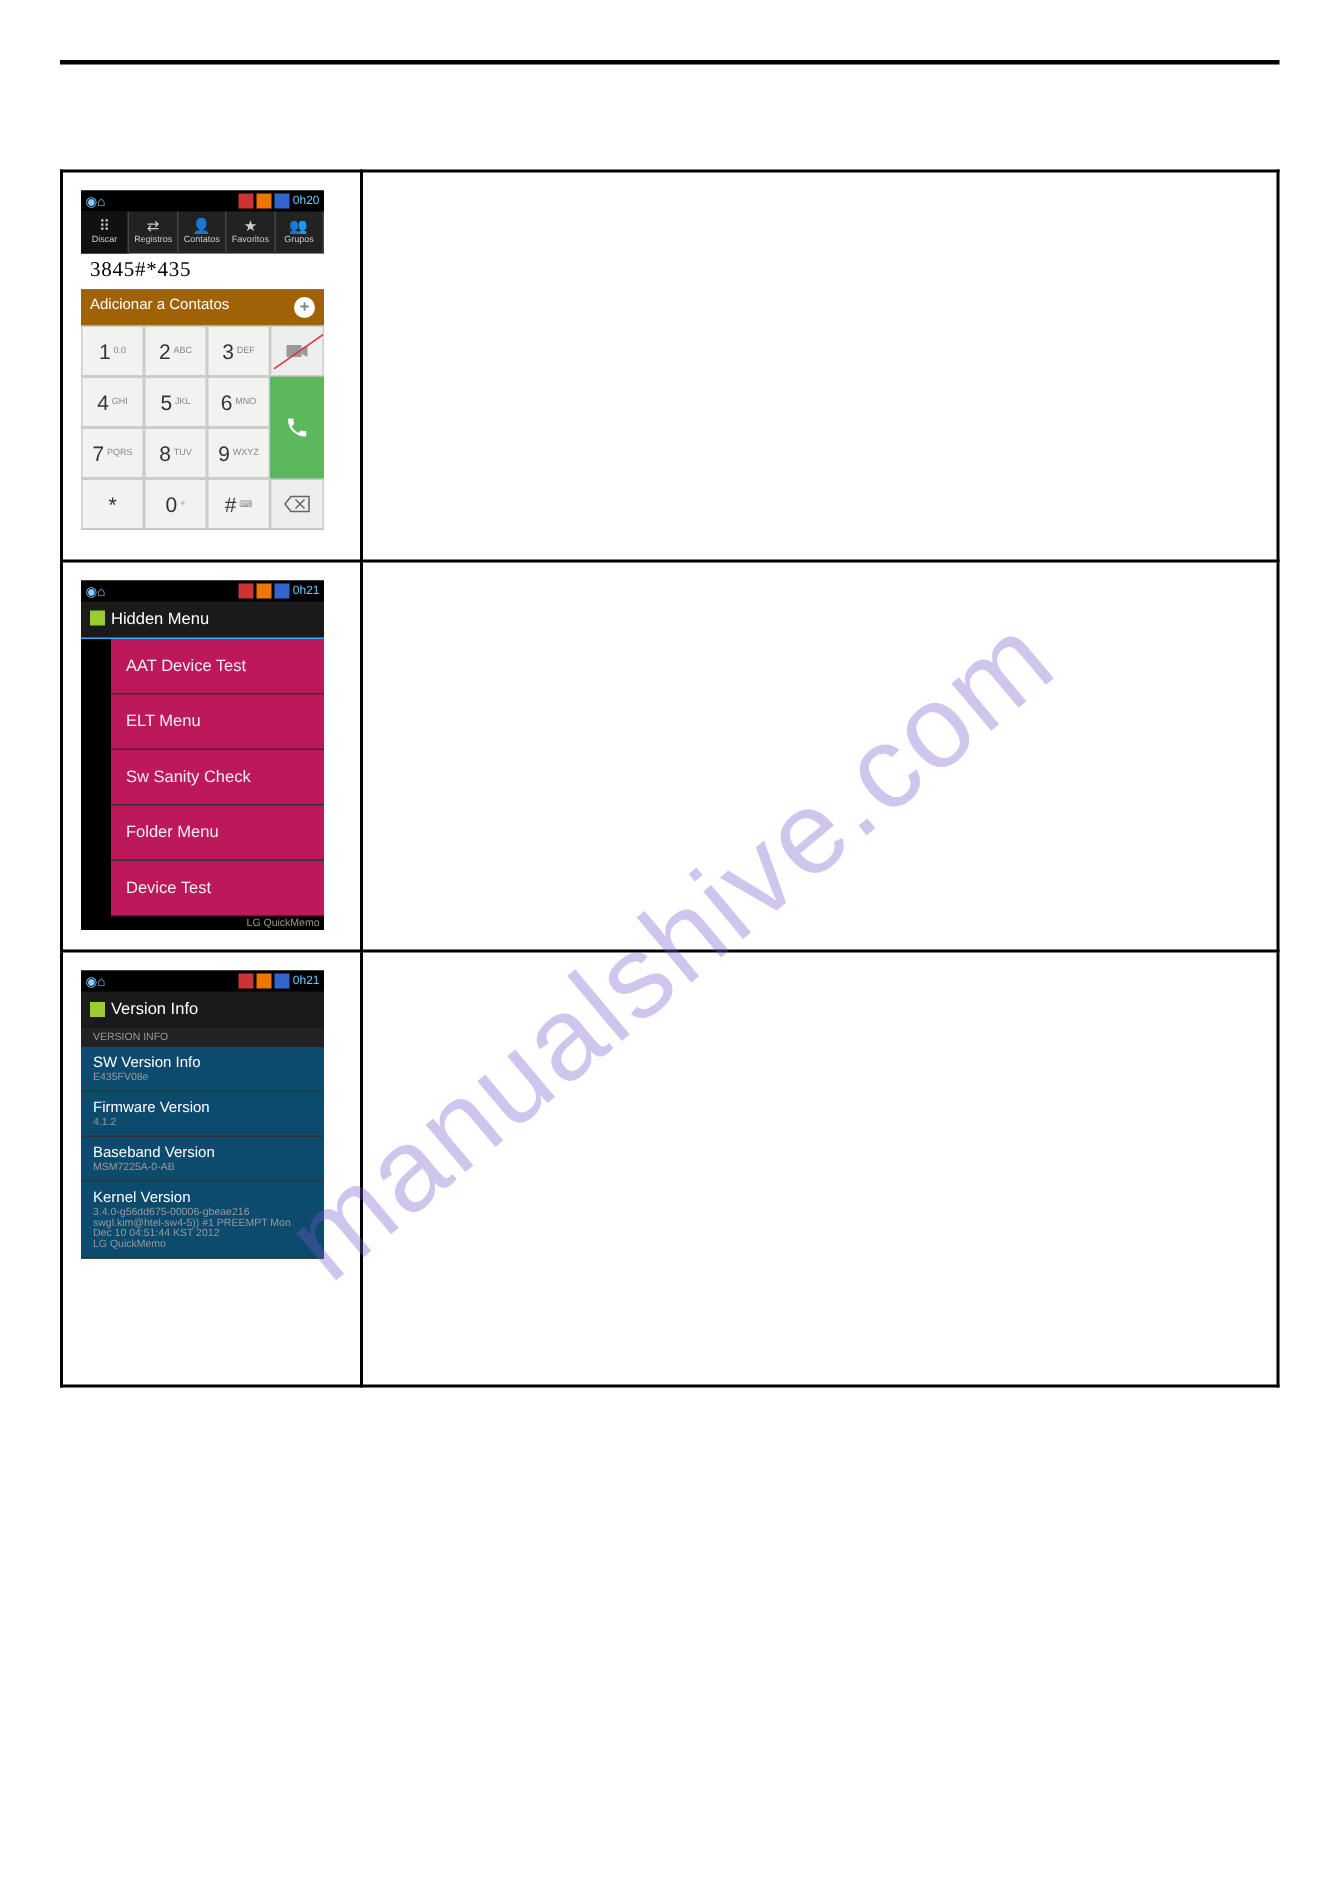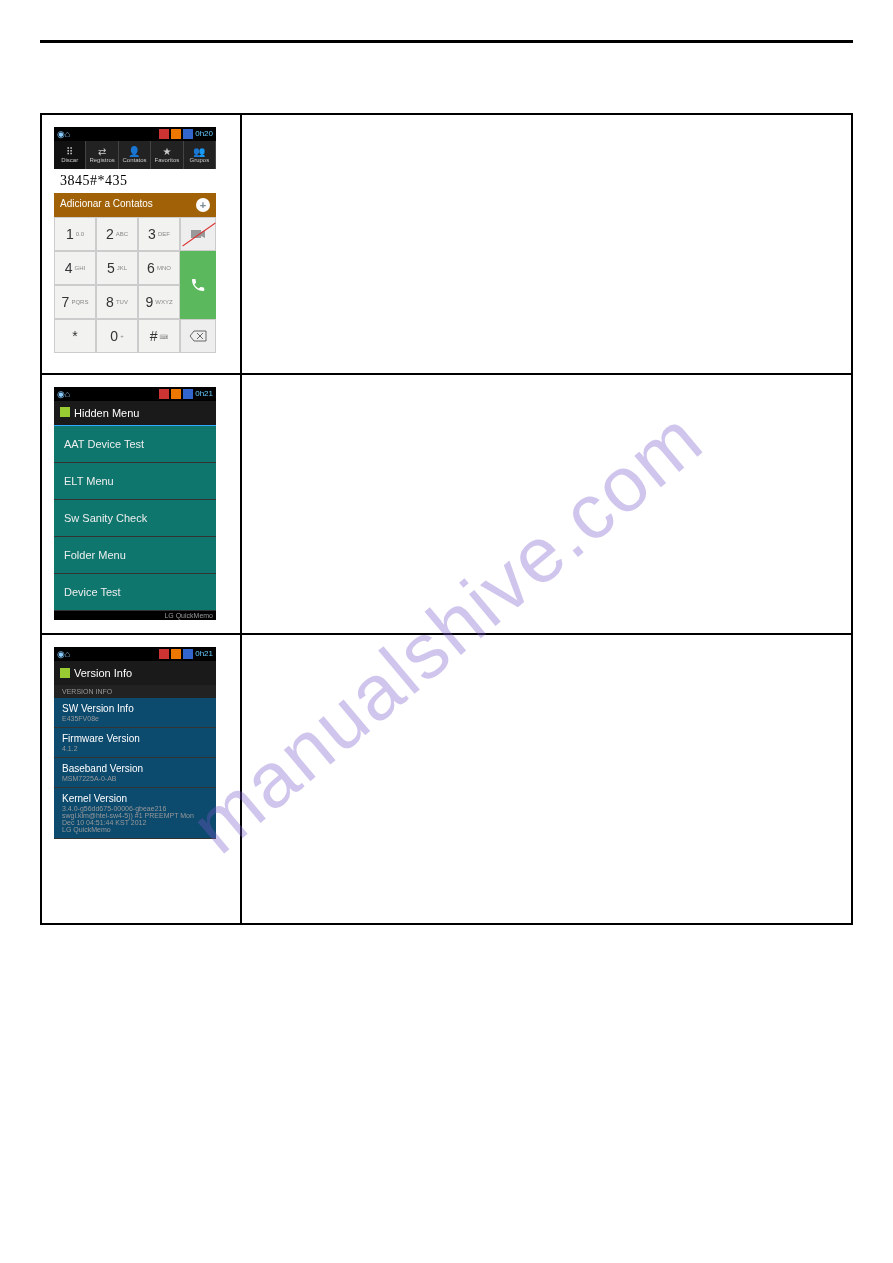--- a/index.html
+++ b/index.html
@@ -32,21 +32,21 @@
   .key .let { font-size: 6px; color: #888; }
   .callcol { width: 36px; display: flex; flex-direction: column; }
   .callcol .top { height: 34px; background: #eee; display: flex; align-items: center; justify-content: center; border: 1px solid #ccc; }
   .callcol .call { flex: 1; background: #5cb85c; display: flex; align-items: center; justify-content: center; }
   .keypad-wrap { display: flex; }
   .keypad-left { flex: 1; }
   .backspace { width: 36px; height: 34px; background: #eee; border: 1px solid #ccc; display: flex; align-items: center; justify-content: center; color: #666; }
   
   .menuheader { background: #1a1a1a; padding: 6px; font-size: 11px; border-bottom: 1px solid #3af; display: flex; gap: 4px; }
   .menuheader .sq { width: 10px; height: 10px; background: #9c3; }
-  .menulist { background: #0f766e; }
+  .menulist { background: #be185d; margin-left: 20px; }
   .menuitem { padding: 12px 10px; font-size: 11px; color: #eee; border-bottom: 1px solid #333; }
   .memo-label { text-align: right; font-size: 7px; color: #999; padding: 1px 3px; background: #000; }
   
   .vheader { background: #1a1a1a; padding: 6px; font-size: 11px; display: flex; align-items: center; gap: 4px; }
   .vheader .sq { width: 10px; height: 10px; background: #9c3; }
   .vsection-label { background: #222; color: #999; font-size: 7px; padding: 3px 8px; }
   .vitem { background: #0c4a6e; padding: 5px 8px; border-bottom: 1px solid #333; }
   .vitem .t { font-size: 10px; color: #fff; }
   .vitem .s { font-size: 7px; color: #999; margin-top: 1px; }
   .watermark { position: absolute; top: 50%; left: 50%; transform: translate(-50%, -50%) rotate(-40deg); font-size: 78px; color: rgba(120, 90, 200, 0.35); pointer-events: none; white-space: nowrap; font-weight: 400; letter-spacing: 2px; }

